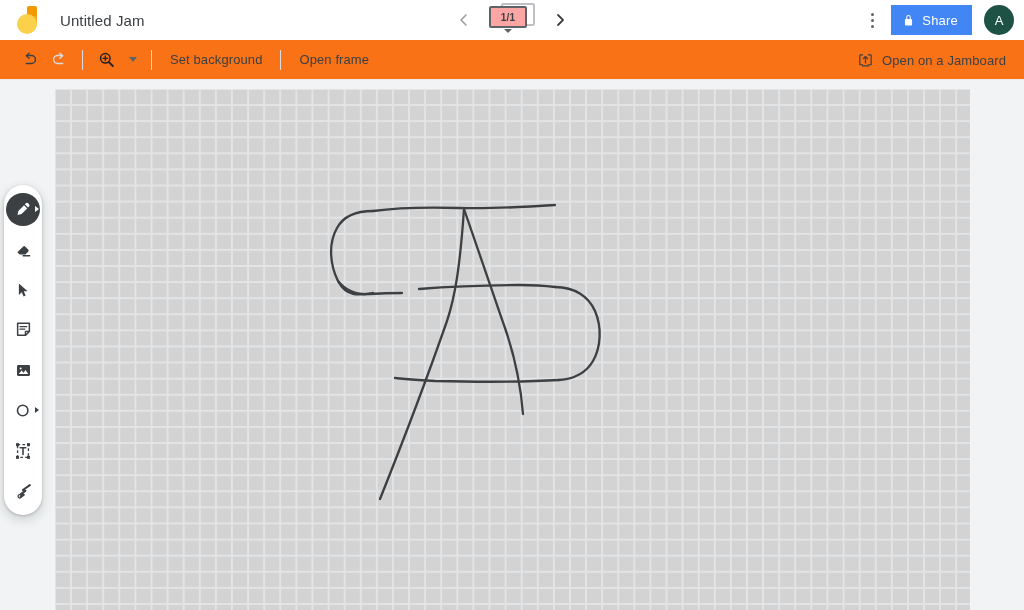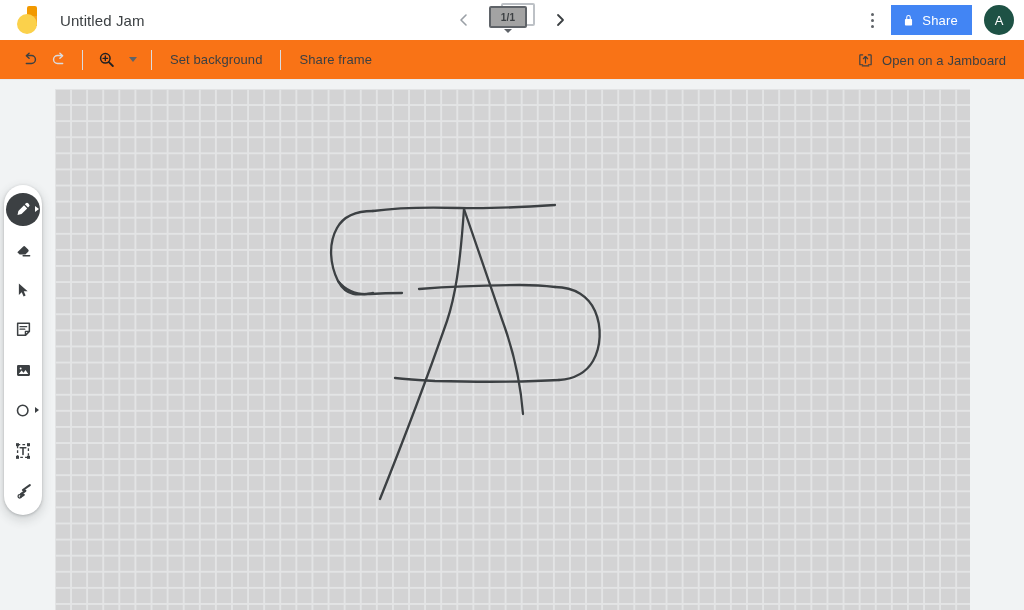--- a/index.html
+++ b/index.html
@@ -50,21 +50,21 @@
   }
   .nav-arrow.prev svg { stroke: #9aa0a6; }
   .nav-arrow.next svg { stroke: #3c4043; }
   .frame-counter { position: relative; width: 46px; height: 34px; cursor: pointer; }
   .frame-counter .stack2 {
     position: absolute; right: 0; top: 0; width: 34px; height: 23px;
     border: 2px solid #bdc1c6; border-radius: 2px; background: #fff;
   }
   .frame-counter .stack1 {
     position: absolute; left: 0; top: 3px; width: 38px; height: 22px;
-    border: 2px solid #5f6368; border-radius: 2px; background: #a3a3a3;
+    border: 2px solid #5f6368; border-radius: 2px; background: #fca5a5;
     display: flex; align-items: center; justify-content: center;
   }
   .frame-counter .label { font-size: 10px; color: #3c4043; font-weight: 600; letter-spacing: .2px; }
   .frame-counter .caret {
     position: absolute; left: 15px; top: 26px;
     width: 0; height: 0; border-left: 4px solid transparent; border-right: 4px solid transparent;
     border-top: 4px solid #5f6368;
   }
 
   .header-right {
@@ -248,21 +248,21 @@
     <button class="caret-btn">
       <span class="mini-caret"></span>
     </button>
 
     <div class="tb-sep"></div>
 
     <button class="tb-text">Set background</button>
 
     <div class="tb-sep"></div>
 
-    <button class="tb-text">Share frame</button>
+    <button class="tb-text">Open frame</button>
 
     <div class="toolbar-right">
       <button class="open-jam">
         <svg width="17" height="17" viewBox="0 0 24 24" fill="none" stroke="#3c4043">
           <path d="M8 4H4.8A.8.8 0 0 0 4 4.8v12.4a.8.8 0 0 0 .8.8H8" stroke-width="1.7" stroke-linecap="round"></path>
           <path d="M16 4h3.2a.8.8 0 0 1 .8.8v12.4a.8.8 0 0 1-.8.8H16" stroke-width="1.7" stroke-linecap="round"></path>
           <path d="M12 15.5V6.5" stroke-width="1.7" stroke-linecap="round"></path>
           <path d="M9 9.5 12 6.4l3 3.1" stroke-width="1.7" stroke-linecap="round" stroke-linejoin="round"></path>
           <path d="M7.5 19.6h9" stroke-width="1.7" stroke-linecap="round"></path>
         </svg>

